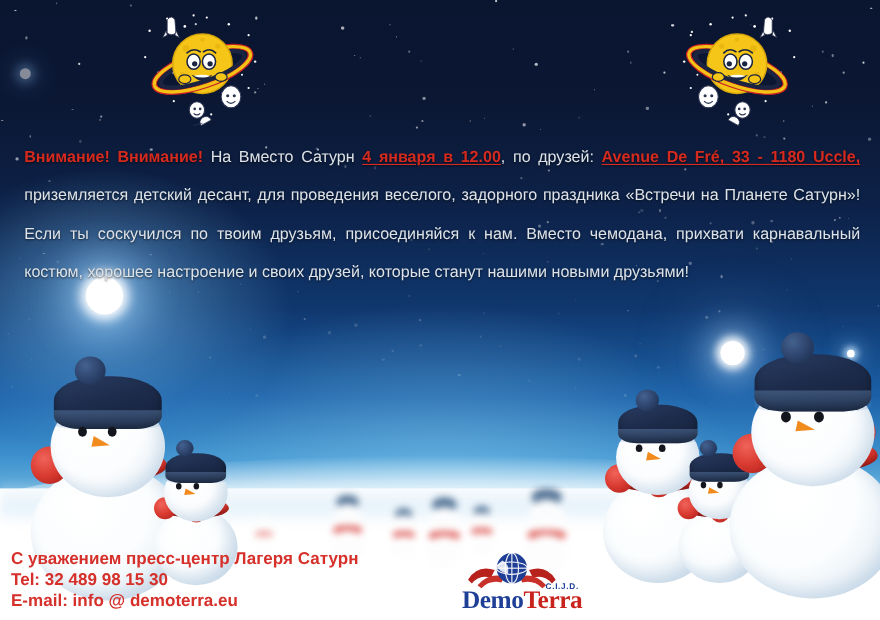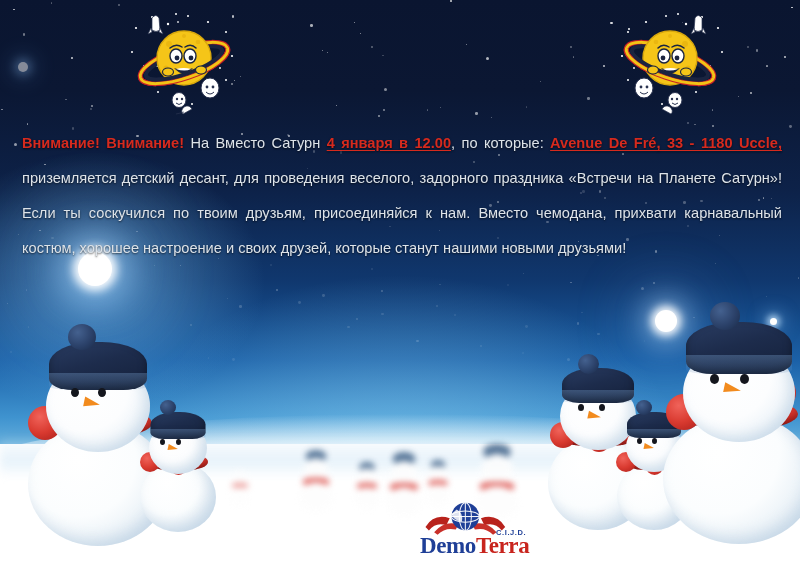--- a/index.html
+++ b/index.html
@@ -459,21 +459,21 @@
         <ellipse cx="57" cy="92" rx="7" ry="7.5" fill="#ffffff" stroke="#2a3350" stroke-width="1"></ellipse>
         <circle cx="55" cy="91" r="1.2" fill="#2a3350"></circle>
           <circle cx="60" cy="91" r="1.2" fill="#2a3350"></circle>
         <path d="M54 95 q3 3 6 0" fill="none" stroke="#2a3350" stroke-width="1"></path>
       </g>
     </svg>
   </div>
 
   <div class="copy">
     <p>
-      <span class="accent">Внимание!  Внимание!</span><span> На Вместо Сатурн </span><span class="accent-u">4 января в 12.00</span><span>, по которые:</span>
+      <span class="accent">Внимание!  Внимание!</span><span> На Вместо Сатурн </span><span class="accent-u">4 января в 12.00</span><span>, по друзей:</span>
       <span class="accent-u">Avenue De Fré, 33 - 1180 Uccle,</span><span> приземляется   детский десант, для проведения веселого, задорного праздника «Встречи на Планете Сатурн»! Если ты соскучился по твоим друзьям, присоединяйся к нам. Вместо чемодана, прихвати карнавальный костюм, хорошее настроение и своих друзей, которые станут   нашими новыми друзьями!</span>
     </p>
   </div>
 
   <div class="ground"></div>
   <div class="ground2"></div>
   <div class="ground-shade"></div>
 
   <div class="far" style="left:296px;top:450px;width:40px;height:58px;">
     <div class="hat" style="top:0;width:20px;height:11px;"></div>
@@ -569,20 +569,25 @@
     <div class="sm-ball" style="left:12px;top:64px;width:36px;height:36px;"></div>
     <div class="sm-ball" style="left:108px;top:46px;width:34px;height:34px;"></div>
     <div class="sm-head" style="top:14px;width:112px;height:98px;"></div>
     <div class="sm-hat" style="top:-8px;width:106px;height:52px;"></div>
     <div class="sm-pom" style="left:56px;top:-28px;width:30px;height:28px;"></div>
     <div class="sm-eye" style="left:56px;top:44px;width:9px;height:10px;"></div>
     <div class="sm-eye" style="left:86px;top:44px;width:9px;height:10px;"></div>
     <div class="sm-nose" style="left:70px;top:54px;border-width:5px 0 5px 17px;transform:rotate(12deg);"></div>
   </div>
 
+  <div class="footer">
+    <div>С уважением пресс-центр Лагеря Сатурн</div>
+    <div>Tel: 32 489 98 15 30</div>
+    <div>E-mail: info @ demoterra.eu</div>
+  </div>
 
   <div class="logo">
     <svg viewBox="0 0 120 44" style="position:absolute;left:2px;top:-2px;width:104px;height:40px;">
 
       <path d="M4 30 q10 -16 28 -10 l-4 8 q-12 -4 -20 6 z" fill="#b8221c"></path>
       <path d="M96 30 q-10 -16 -28 -10 l4 8 q12 -4 20 6 z" fill="#b8221c"></path>
       <path d="M14 36 q12 -14 28 -9 l-3 6 q-12 -3 -21 6 z" fill="#c8302a"></path>
       <path d="M86 36 q-12 -14 -28 -9 l3 6 q12 -3 21 6 z" fill="#c8302a"></path>
 
       <circle cx="50" cy="18" r="16" fill="#1f3f97"></circle>

